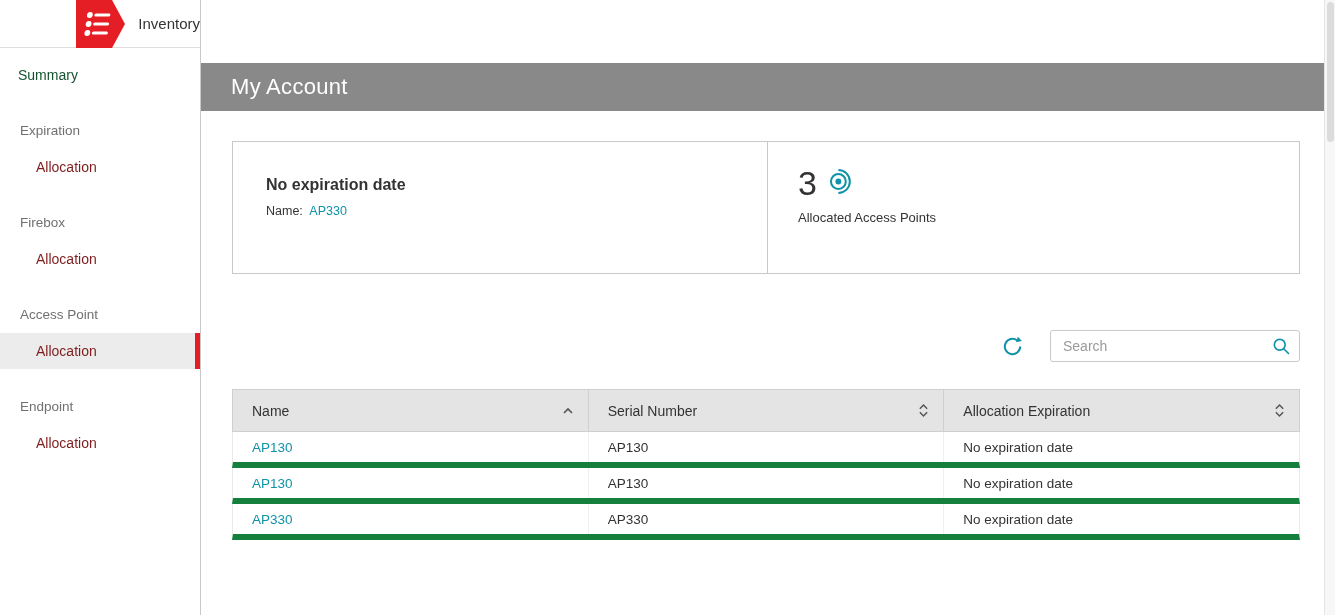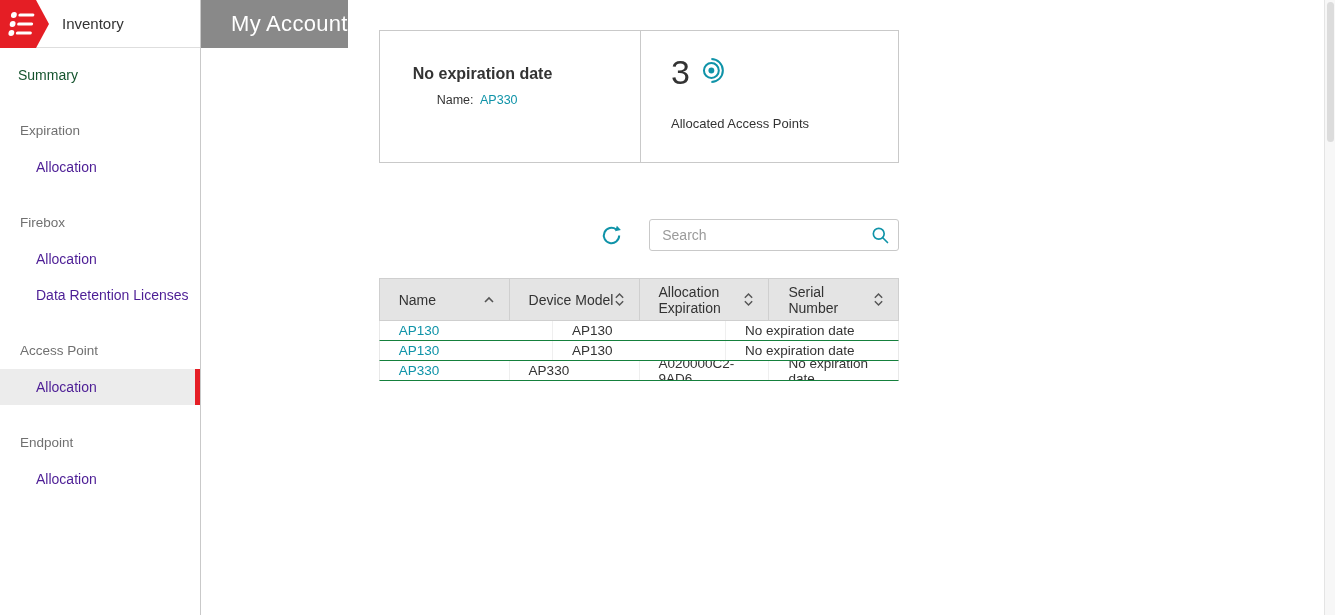--- a/index.html
+++ b/index.html
@@ -5,68 +5,68 @@
   * { margin:0; padding:0; box-sizing:border-box; }
   html,body { width:1335px; height:615px; overflow:hidden; }
   body {
     font-family:"Liberation Sans", sans-serif;
     background:#ffffff; color:#333333;
     display:flex;
   }
 
   
   .sidebar { width:201px; height:615px; background:#ffffff; border-right:1px solid #c9c9c9; flex:none; }
-  .sidebar-header { height:48px; display:flex; align-items:center; border-bottom:1px solid #dedede; }
+  .sidebar-header { height:48px; display:flex; align-items:center; border-bottom:1px solid #dedede;justify-content:flex-end; }
   .logo { width:50px; height:48px; flex:none; cursor:pointer; }
   .sidebar-title { font-size:15px; color:#333; margin-left:12px; }
   .sidebar-nav { padding-top:9px; }
   .side-item, .side-section, .side-subitem { height:36px; line-height:36px; font-size:14px; white-space:nowrap; }
   .side-item { padding-left:18px; color:#14532d; cursor:pointer; }
   .side-section { padding-left:20px; color:#707070; font-size:13.5px; margin-top:20px; }
-  .side-subitem { padding-left:36px; color:#4c1d95; cursor:pointer; }
+  .side-subitem { padding-left:36px; color:#7f1d1d; cursor:pointer; }
   .side-subitem.selected { background:#ececec; box-shadow: inset -5px 0 0 #e51e25; }
 
   
-  .main { flex:1; display:flex; flex-direction:row; min-width:0; }
+  .main { flex:1; display:flex; flex-direction:column; min-width:0;justify-content:center; }
   .topbar { height:48px; background:#898989; display:flex; align-items:center; padding-left:30px; flex:none; }
   .topbar h1 { font-size:22px; font-weight:400; color:#ffffff; letter-spacing:0.3px; }
   .content { padding:30px 24px 12px 31px; }
 
   
   .cards { display:flex; }
   .card { height:133px; border:1px solid #c9c9c9; background:#fff; flex:1; }
   .card + .card { margin-left:-1px; }
   .card-exp { padding:34px 0 0 33px; }
   .card-exp .card-title { font-size:16px; font-weight:bold; color:#333; }
-  .card-exp .card-sub { margin-top:10px; font-size:12.5px; color:#333;margin-left:24px; }
+  .card-exp .card-sub { margin-top:10px; font-size:12.5px; color:#333; }
   .card-exp .card-sub a { color:#0f93a8; text-decoration:none; margin-left:3px; cursor:pointer; }
   .card-alloc { padding:22px 0 0 30px; }
   .count-row { display:flex; align-items:center; gap:9px; }
   .count { font-size:34px; color:#333; }
-  .card-alloc .card-sub2 { margin-top:24px; font-size:13px; color:#333; }
+  .card-alloc .card-sub2 { margin-top:7px; font-size:13px; color:#333; }
 
   
   .toolbar { margin-top:56px; display:flex; justify-content:flex-end; align-items:center; gap:24px; }
   .refresh-btn { background:none; border:none; cursor:pointer; padding:2px; line-height:0; }
   .search-wrap { position:relative; width:250px; height:32px; }
   .search-wrap input {
     width:100%; height:100%; border:1px solid #c9c9c9; border-radius:3px;
     padding:0 36px 0 12px; font-size:14px; color:#333;
     font-family:"Liberation Sans", sans-serif; outline:none;
   }
   .search-wrap input::placeholder { color:#9b9b9b; }
   .search-icon { position:absolute; right:9px; top:6px; line-height:0; cursor:pointer; }
 
   
   .tbl { margin-top:27px; }
   .tbl-header { display:flex; height:43px; background:#e4e4e4; border:1px solid #cfcfcf; }
   .th { flex:1; display:flex; align-items:center; justify-content:space-between;
         padding:0 14px 0 19px; font-size:14px; color:#333; border-right:1px solid #cfcfcf; cursor:pointer; }
   .th:last-child { border-right:none; }
-  .tr { display:flex; height:20px; border-bottom:1px solid #15803d; border-left:1px solid #e9e9e9; border-right:1px solid #e9e9e9; background:#fff; }
+  .tr { display:flex; height:36px; border-bottom:6px solid #15803d; border-left:1px solid #e9e9e9; border-right:1px solid #e9e9e9; background:#fff; }
   .td { flex:1; display:flex; align-items:center; padding:0 19px; font-size:13.5px; color:#333; border-right:1px solid #efefef; overflow:hidden; }
   .td:last-child { border-right:none; }
   .td a { color:#0f93a8; text-decoration:none; cursor:pointer; }
   .sort-ic { flex:none; line-height:0; }
 
   
   .scroll-track { width:11px; height:615px; flex:none; background:#f7f7f7; border-left:1px solid #e4e4e4; position:relative; }
   .scroll-thumb { position:absolute; top:2px; left:2px; width:7px; height:140px; border-radius:4px; background:#dcdcdc; }
 </style>
 </head>
@@ -88,21 +88,20 @@
       </svg>
     </span>
     <span class="sidebar-title">Inventory</span>
   </div>
   <nav class="sidebar-nav">
     <div class="side-item">Summary</div>
     <div class="side-section">Expiration</div>
     <div class="side-subitem">Allocation</div>
     <div class="side-section">Firebox</div>
     <div class="side-subitem">Allocation</div>
-    <div class="side-subitem">Data Retention Licenses</div>
     <div class="side-section">Access Point</div>
     <div class="side-subitem selected">Allocation</div>
     <div class="side-section">Endpoint</div>
     <div class="side-subitem">Allocation</div>
   </nav>
 </aside>
 
 <div class="main">
   <header class="topbar">
     <h1>My Account</h1>
@@ -155,46 +154,37 @@
       <div class="tbl-header">
         <div class="th">
           <span>Name</span>
           <span class="sort-ic">
             <svg width="12" height="8" viewBox="0 0 12 8">
                 <path d="M2 6 L6 2 L10 6" fill="none" stroke="#555" stroke-width="1.6"></path>
               </svg>
           </span>
         </div>
         <div class="th">
-          <span>Device Model</span>
+          <span>Serial Number</span>
           <span class="sort-ic">
             <svg width="11" height="15" viewBox="0 0 12 16">
                 <path d="M2 6 L6 2 L10 6" fill="none" stroke="#555" stroke-width="1.6"></path>
                 <path d="M2 10 L6 14 L10 10" fill="none" stroke="#555" stroke-width="1.6"></path>
               </svg>
           </span>
         </div>
         <div class="th">
           <span>Allocation Expiration</span>
           <span class="sort-ic">
             <svg width="11" height="15" viewBox="0 0 12 16">
                 <path d="M2 6 L6 2 L10 6" fill="none" stroke="#555" stroke-width="1.6"></path>
                 <path d="M2 10 L6 14 L10 10" fill="none" stroke="#555" stroke-width="1.6"></path>
               </svg>
           </span>
         </div>
-        <div class="th">
-          <span>Serial Number</span>
-          <span class="sort-ic">
-            <svg width="11" height="15" viewBox="0 0 12 16">
-                <path d="M2 6 L6 2 L10 6" fill="none" stroke="#555" stroke-width="1.6"></path>
-                <path d="M2 10 L6 14 L10 10" fill="none" stroke="#555" stroke-width="1.6"></path>
-              </svg>
-          </span>
-        </div>
       </div>
 
       <div class="tr">
         <div class="td">
             <a>AP130</a>
           </div>
         <div class="td">AP130</div>
         <div class="td">No expiration date</div>
       </div>
       <div class="tr">
@@ -202,21 +192,20 @@
             <a>AP130</a>
           </div>
         <div class="td">AP130</div>
         <div class="td">No expiration date</div>
       </div>
       <div class="tr">
         <div class="td">
             <a>AP330</a>
           </div>
         <div class="td">AP330</div>
-        <div class="td">A020000C2-9AD6</div>
         <div class="td">No expiration date</div>
       </div>
     </div>
 
   </div>
 </div>
 
 <div class="scroll-track">
   <div class="scroll-thumb"></div>
 </div>

